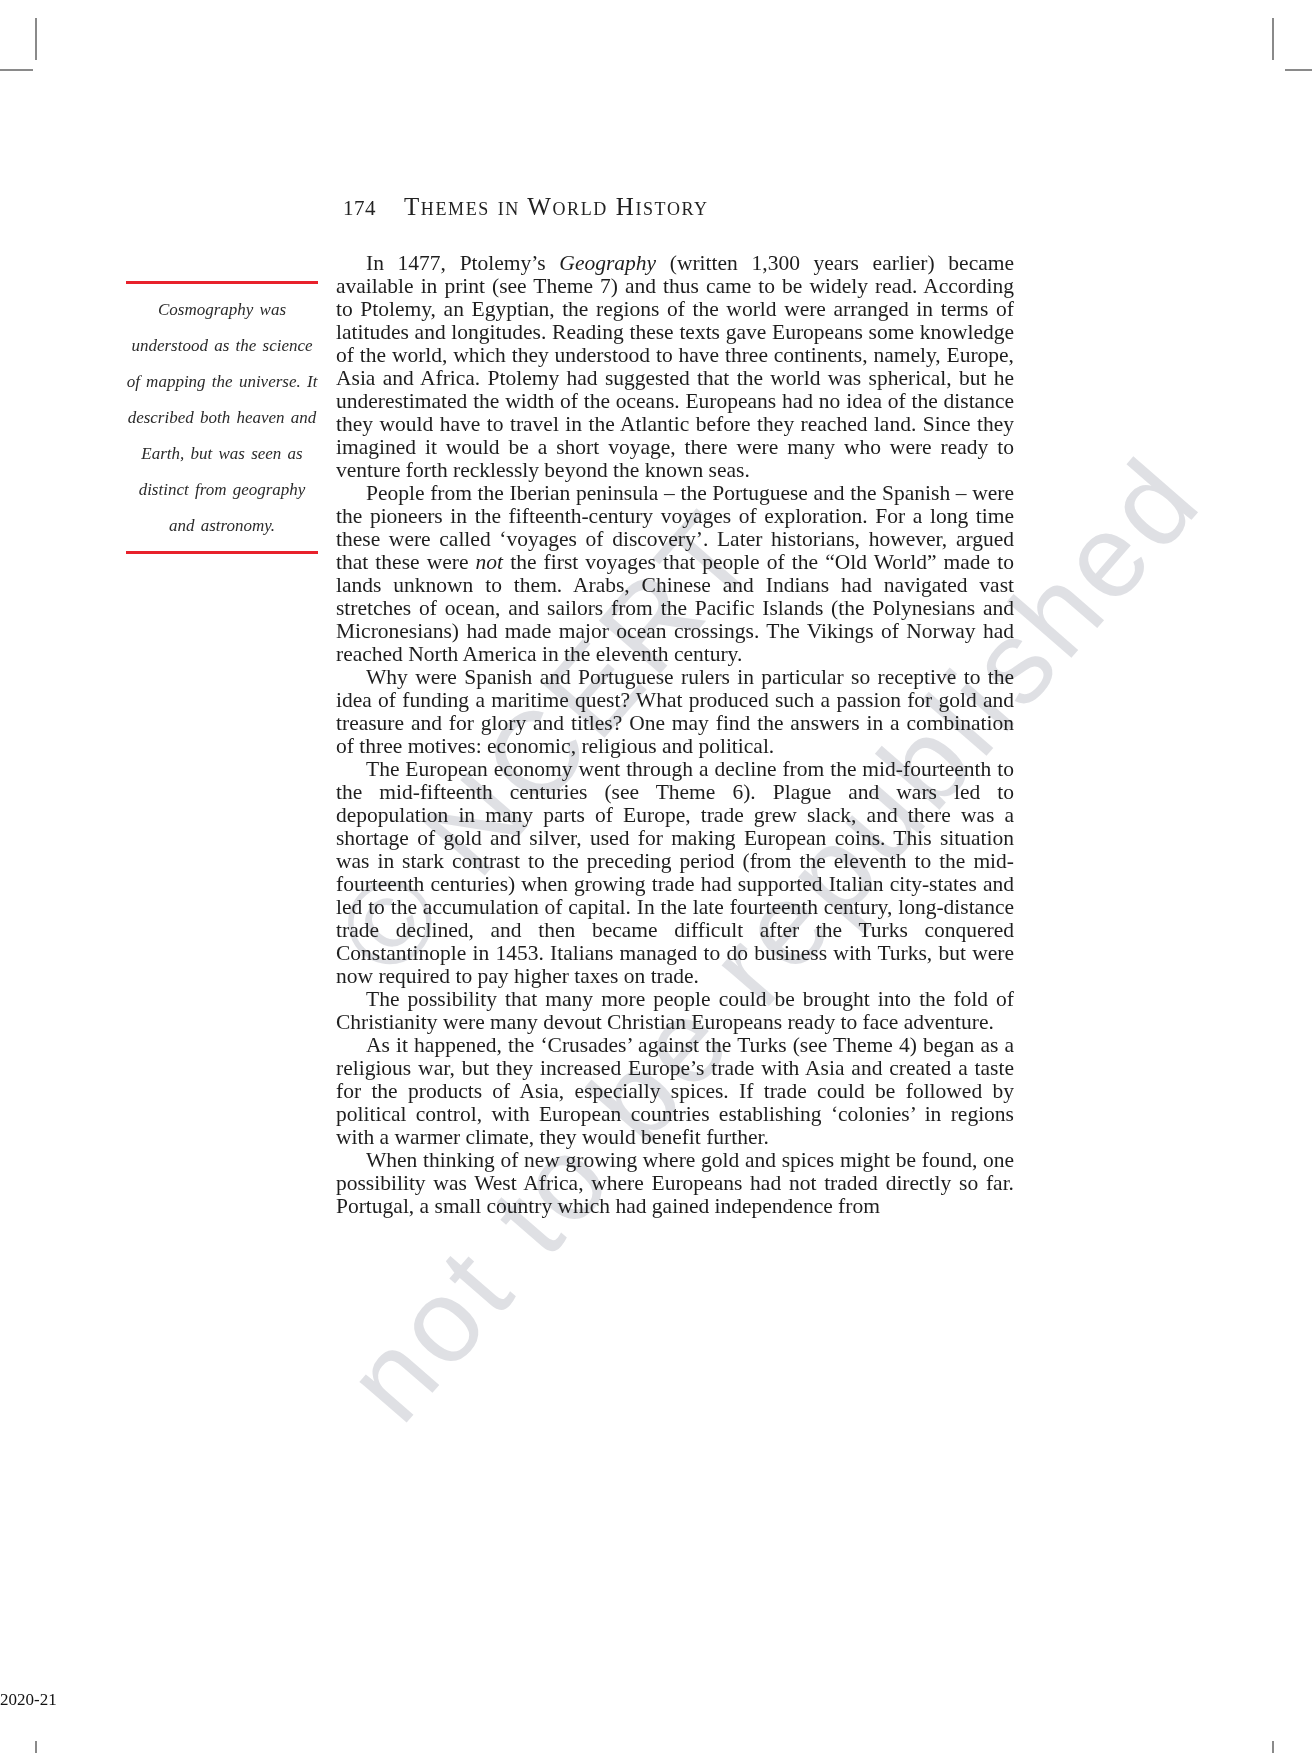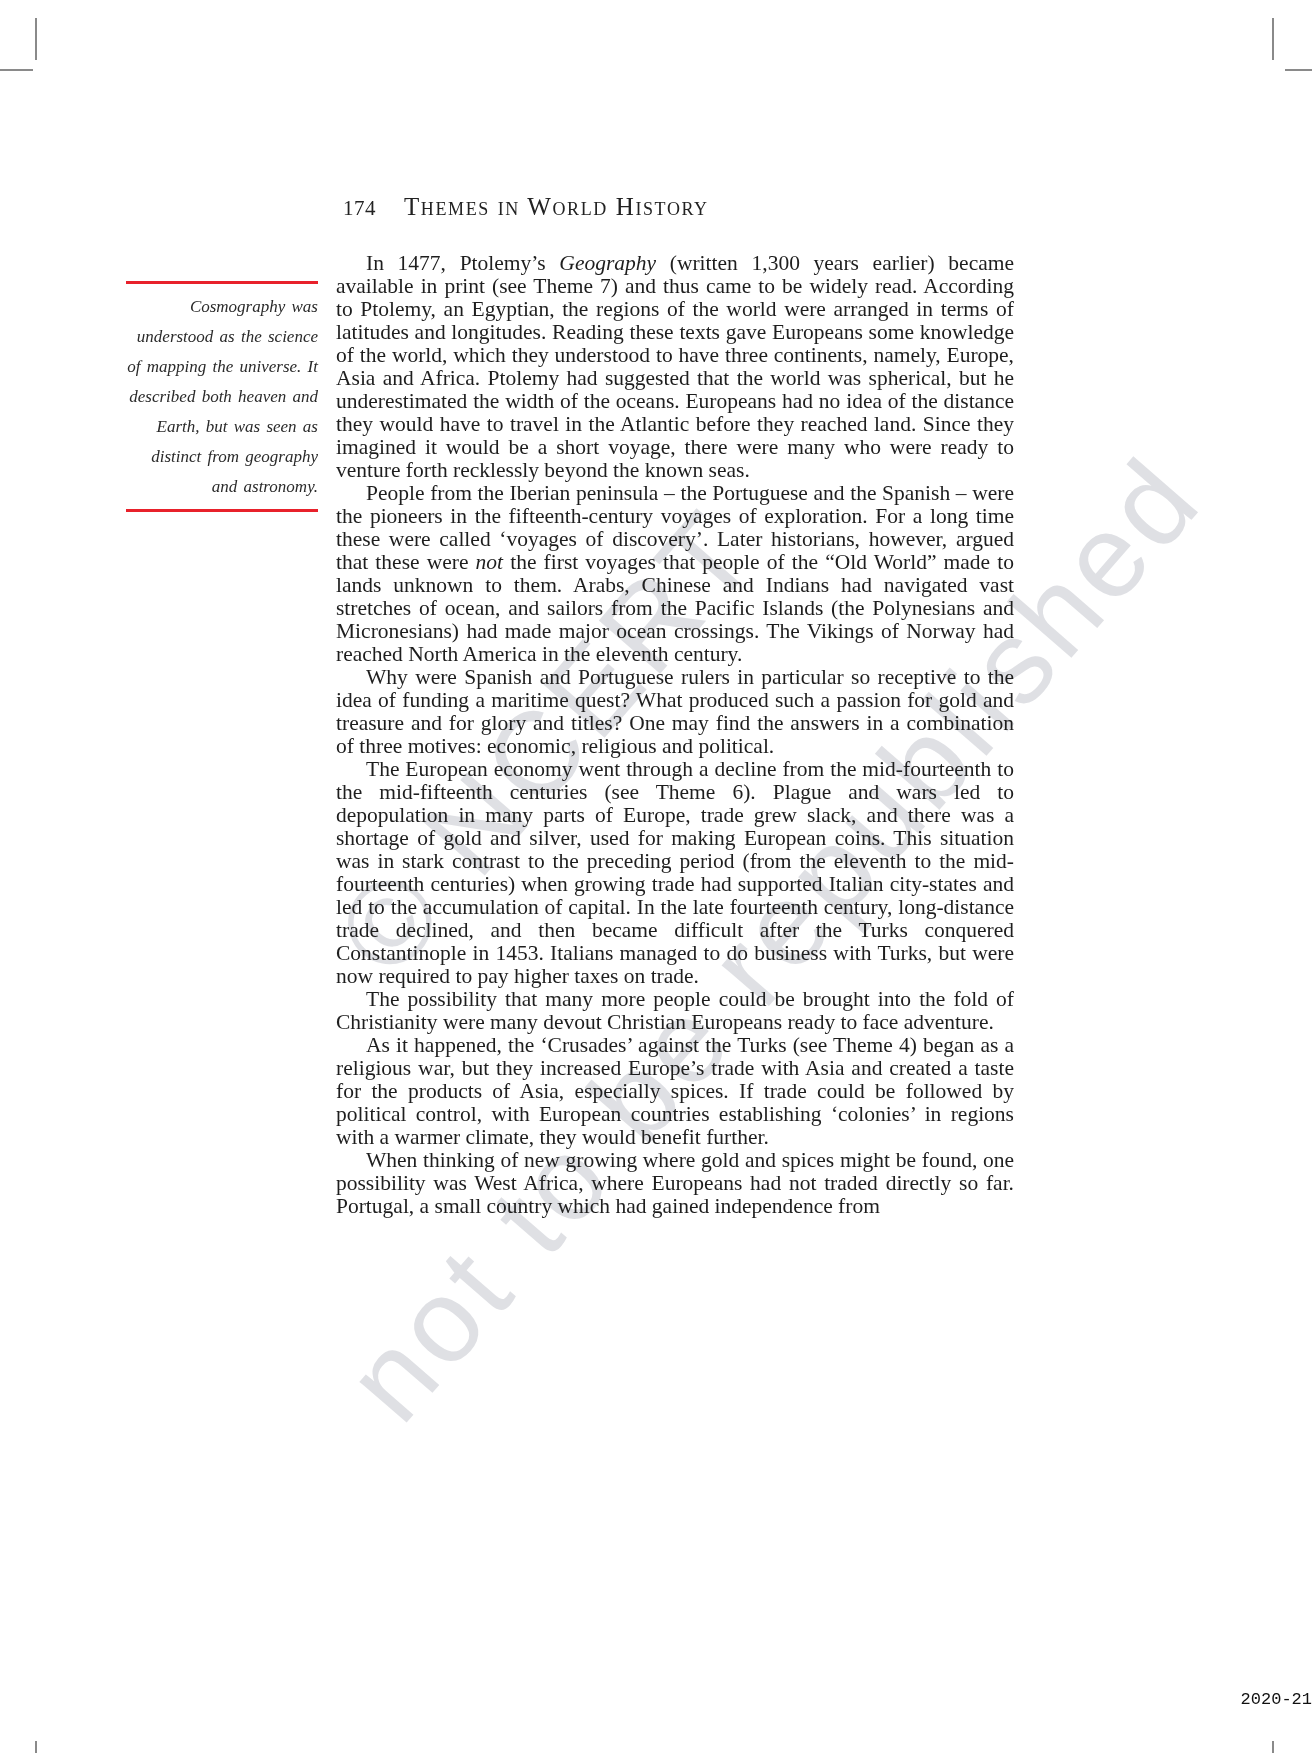--- a/index.html
+++ b/index.html
@@ -51,24 +51,23 @@
   }
   .margin-note .rule {
     height: 3px;
     background: #e8212b;
   }
   .margin-note .rule.top { margin-bottom: 8px; }
   .margin-note .rule.bottom { margin-top: 7px; }
   .margin-note .note-text {
     font-style: italic;
     font-size: 17px;
-    line-height: 30px;
+    line-height: 36px;
     color: #2a2a2a;
     word-spacing: 2px;
-    text-align: right;
   }
 
   
   .body-column {
     position: absolute;
     left: 336px;
     top: 252px;
     width: 678px;
     font-size: 21.5px;
     line-height: 23px;
@@ -97,22 +96,22 @@
     z-index: 1;
     pointer-events: none;
   }
 
   
   .footer {
     position: absolute;
     left: 0;
     top: 1690px;
     width: 100%;
-    text-align: right;
-    font-family: Liberation Mono, monospace;
+    text-align: left;
+    font-family: Liberation Serif, serif;
     font-size: 17px;
     color: #111;
   }
 </style>
 </head>
 <body>
 
 <div class="page">
 
   <div class="crop tl-v"></div>

